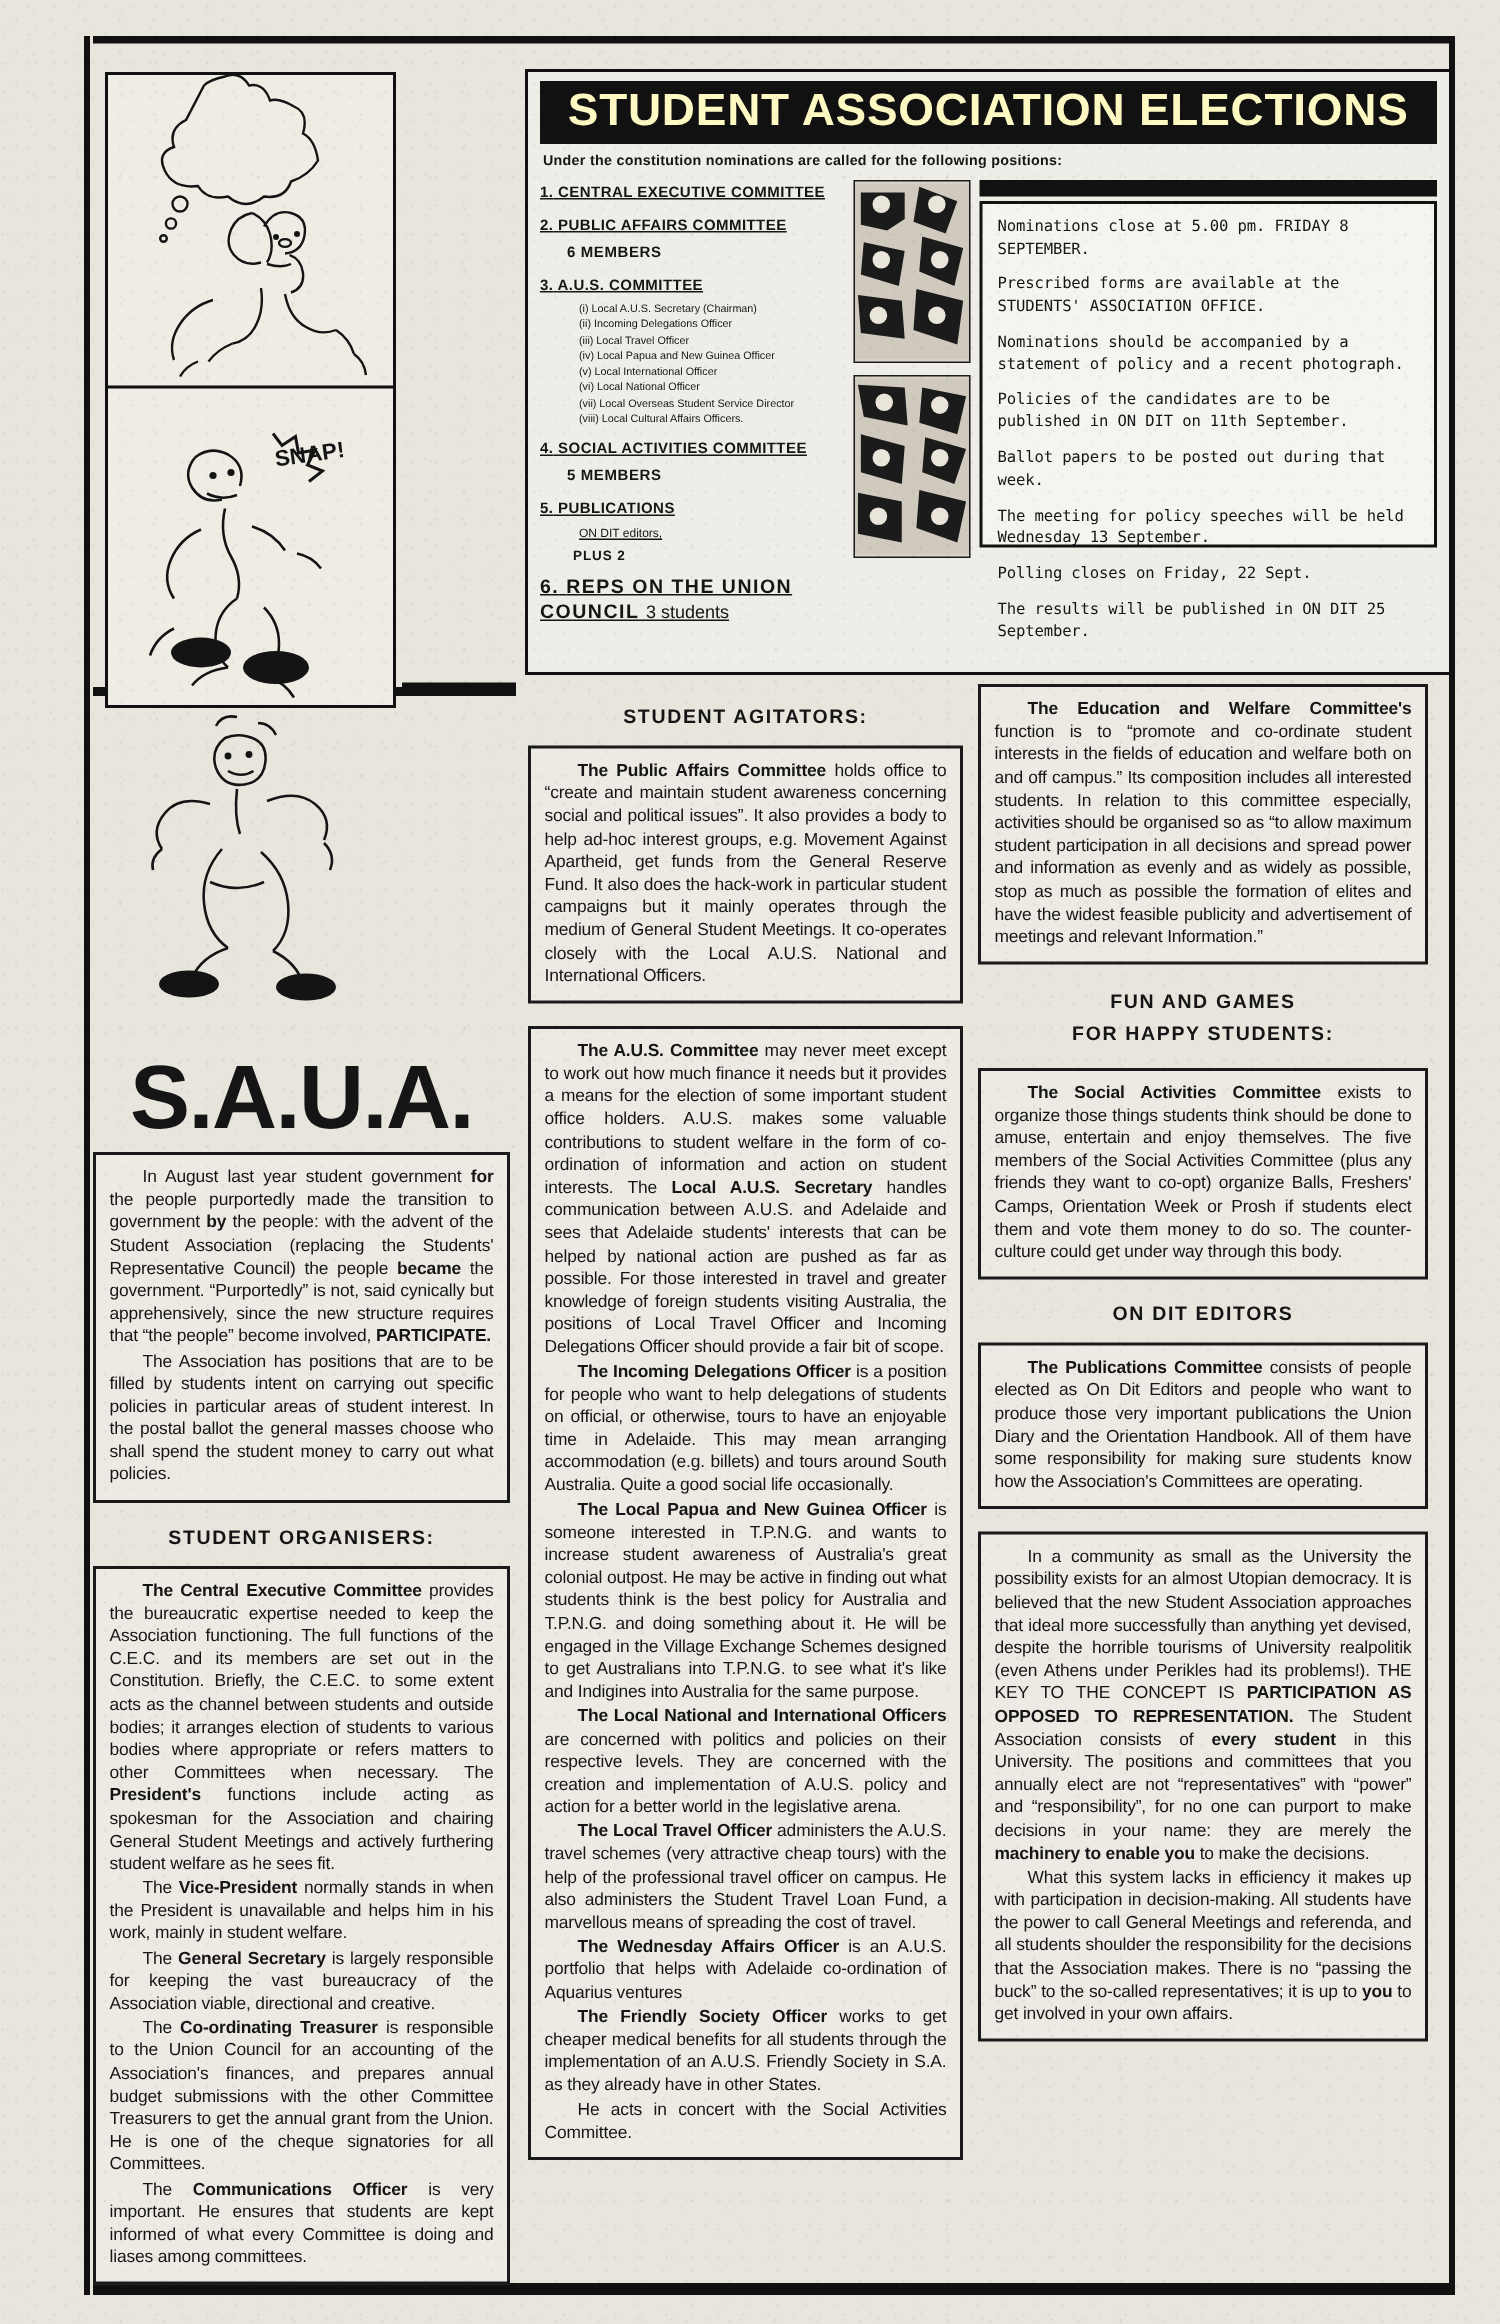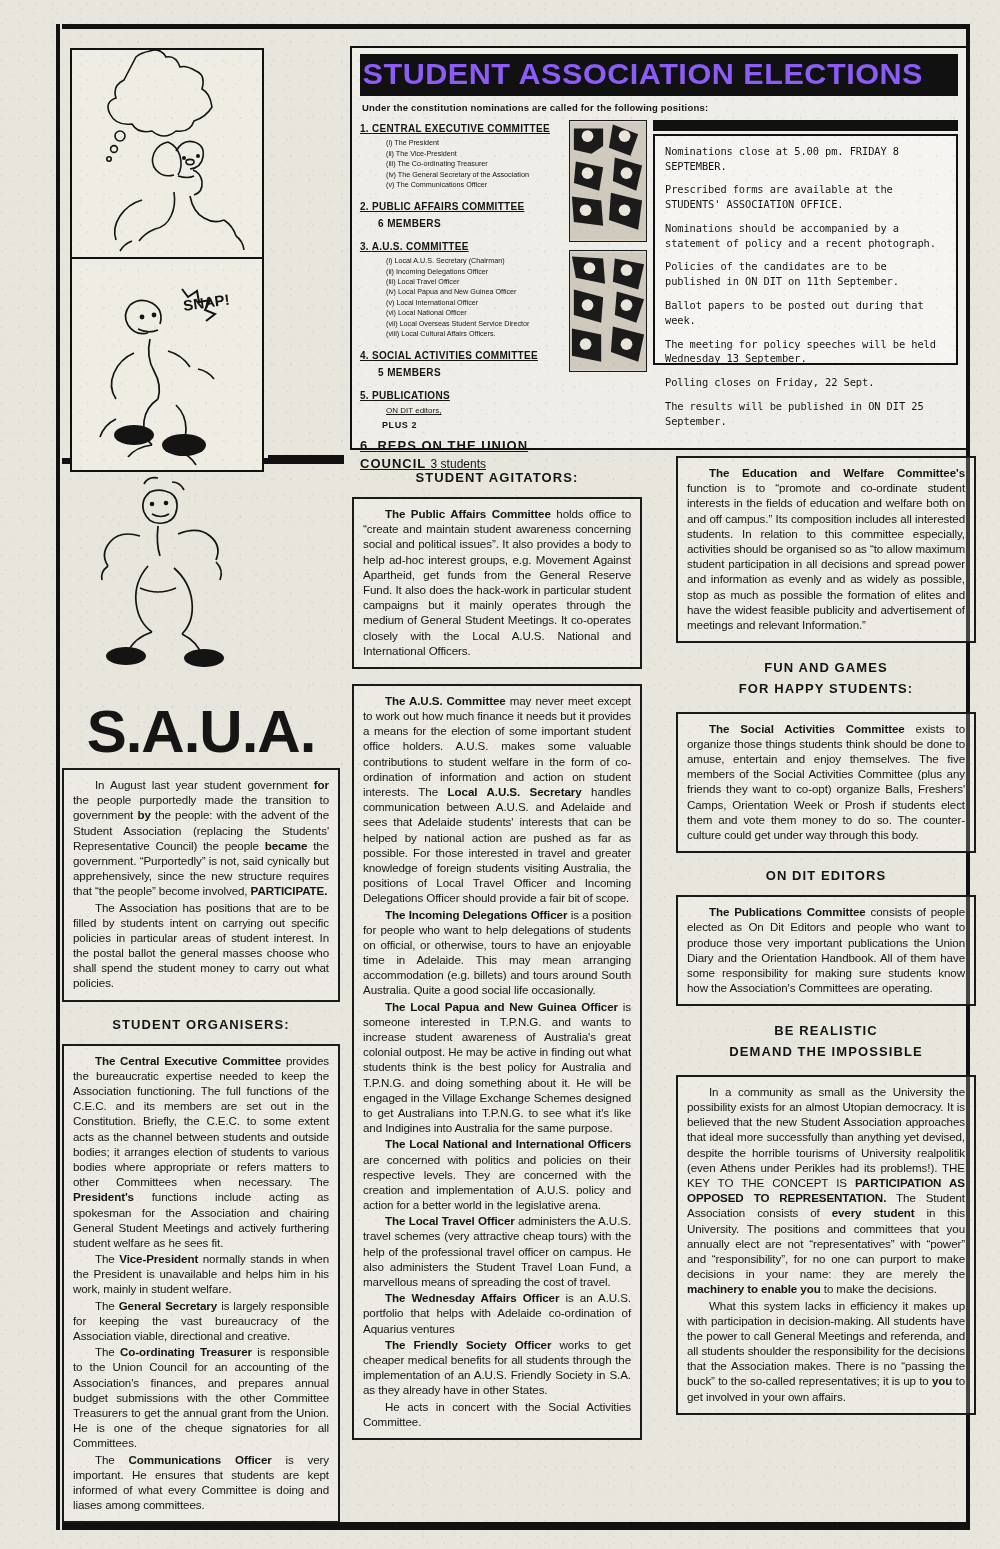--- a/index.html
+++ b/index.html
@@ -30,25 +30,25 @@
     border:2px solid #111;background:#efece4;}
   .cartoon-cell{position:relative;border-bottom:2px solid #111;overflow:hidden;}
   .cartoon-cell:last-child{border-bottom:none;}
   #cartoon-lower{position:absolute;left:70px;top:470px;width:190px;height:200px;}
   .toon{position:absolute;inset:0;}
 
   
   #elections-panel{position:absolute;left:350px;top:46px;width:618px;height:404px;
     border:2px solid #111;background:rgba(255,255,255,.3);padding:6px 8px 8px 8px;box-sizing:border-box;}
   #elections-banner{
-    background:#111;color:#8b5cf6;
+    background:#111;color:#fef9c3;
     font-family:"Liberation Sans", sans-serif;
     font-weight:bold;font-size:30px;letter-spacing:.5px;
     padding:3px 8px 5px 8px;
-    text-align:left;
+    text-align:center;
     -webkit-text-stroke:0;
     position:relative;
   }
   #elections-banner span{display:inline-block;transform:scaleX(1.02);}
   .intro-line{font-size:9.5px;line-height:1.25;margin:6px 2px 0 2px;font-weight:600;letter-spacing:.2px;}
   #panel-body{display:flex;margin-top:4px;}
   #positions-col{width:205px;font-size:8px;line-height:1.35;}
   .pos-head{font-size:10px;font-weight:bold;text-decoration:underline;margin-top:9px;letter-spacing:.3px;}
   .pos-head.first{margin-top:4px;}
   .pos-sub{margin:3px 0 0 26px;font-size:7.2px;line-height:1.45;}
@@ -75,21 +75,21 @@
   #rule-mid{position:absolute;left:62px;top:458px;width:280px;height:6px;background:#111;}
   #rule-mid2{position:absolute;left:268px;top:455px;width:76px;height:9px;background:#111;}
   #rule-bottom{position:absolute;left:62px;top:1522px;width:906px;height:8px;background:#111;}
   #edge-left{position:absolute;left:56px;top:24px;width:4px;height:1506px;background:#111;}
   #edge-right{position:absolute;left:966px;top:24px;width:4px;height:1506px;background:#111;}
 
   
   .col{position:absolute;}
   #col-left{left:62px;top:470px;width:278px;}
   #col-mid{left:352px;top:470px;width:290px;}
-  #col-right{left:676px;top:456px;width:300px;}
+  #col-right{left:652px;top:456px;width:300px;}
 
   #saua-title{font-family:Liberation Sans, sans-serif;font-weight:bold;
     font-size:60px;letter-spacing:-1px;text-align:center;margin:232px 0 6px 0;line-height:1;}
   .bodybox{border:2px solid #1a1a1a;background:rgba(255,255,255,.22);
     padding:7px 9px 9px 9px;margin-bottom:15px;}
   .bodybox p{margin:0;text-indent:22px;text-align:justify;
     font-size:11.6px;line-height:1.31;letter-spacing:-.1px;}
   .bodybox p + p{margin-top:1px;}
   .bodybox p b{font-weight:bold;}
   .secthead{text-align:center;font-weight:bold;font-size:13px;letter-spacing:1.1px;
@@ -199,27 +199,20 @@
     </div>
     <div class="intro-line">Under the constitution nominations are called for the following positions:</div>
 
     <div id="panel-body">
       <div id="positions-col">
 
         <div class="pos-head first">
           <span>1.</span>
           <span>CENTRAL EXECUTIVE COMMITTEE</span>
         </div>
-        <div class="pos-sub">
-          <div>(i) The President</div>
-          <div>(ii) The Vice-President</div>
-          <div>(iii) The Co-ordinating Treasurer</div>
-          <div>(iv) The General Secretary of the Association</div>
-          <div>(v) The Communications Officer</div>
-        </div>
 
         <div class="pos-head">
           <span>2.</span>
           <span>PUBLIC AFFAIRS COMMITTEE</span>
         </div>
         <div class="pos-count">6 MEMBERS</div>
 
         <div class="pos-head">
           <span>3.</span>
           <span>A.U.S. COMMITTEE</span>
@@ -367,24 +360,20 @@
     <div class="bodybox">
       <p><b>The Social Activities Committee</b><span> exists to organize those things students think should be done to amuse, entertain and enjoy themselves. The five members of the Social Activities Committee (plus any friends they want to co-opt) organize Balls, Freshers' Camps, Orientation Week or Prosh if students elect them and vote them money to do so. The counter-culture could get under way through this body.</span></p>
     </div>
 
     <div class="secthead">ON DIT EDITORS</div>
 
     <div class="bodybox">
       <p><b>The Publications Committee</b><span> consists of people elected as On Dit Editors and people who want to produce those very important publications the Union Diary and the Orientation Handbook. All of them have some responsibility for making sure students know how the Association's Committees are operating.</span></p>
     </div>
 
-    <div class="secthead two">
-      <div>BE  REALISTIC</div>
-      <div>DEMAND THE IMPOSSIBLE</div>
-    </div>
 
     <div class="bodybox">
       <p><span>In a community as small as the University the possibility exists for an almost Utopian democracy. It is believed that the new Student Association approaches that ideal more successfully than anything yet devised, despite the horrible tourisms of University realpolitik (even Athens under Perikles had its problems!). THE KEY TO THE CONCEPT IS </span><b>PARTICIPATION AS OPPOSED TO REPRESENTATION.</b><span> The Student Association consists of </span><b>every student</b><span> in this University. The positions and committees that you annually elect are not “representatives” with “power” and “responsibility”, for no one can purport to make decisions in your name: they are merely the </span><b>machinery to enable you</b><span> to make the decisions.</span></p>
       <p><span>What this system lacks in efficiency it makes up with participation in decision-making. All students have the power to call General Meetings and referenda, and all students shoulder the responsibility for the decisions that the Association makes. There is no “passing the buck” to the so-called representatives; it is up to </span><b>you</b><span> to get involved in your own affairs.</span></p>
     </div>
   </div>
 
 </div>
 
 </body></html>

